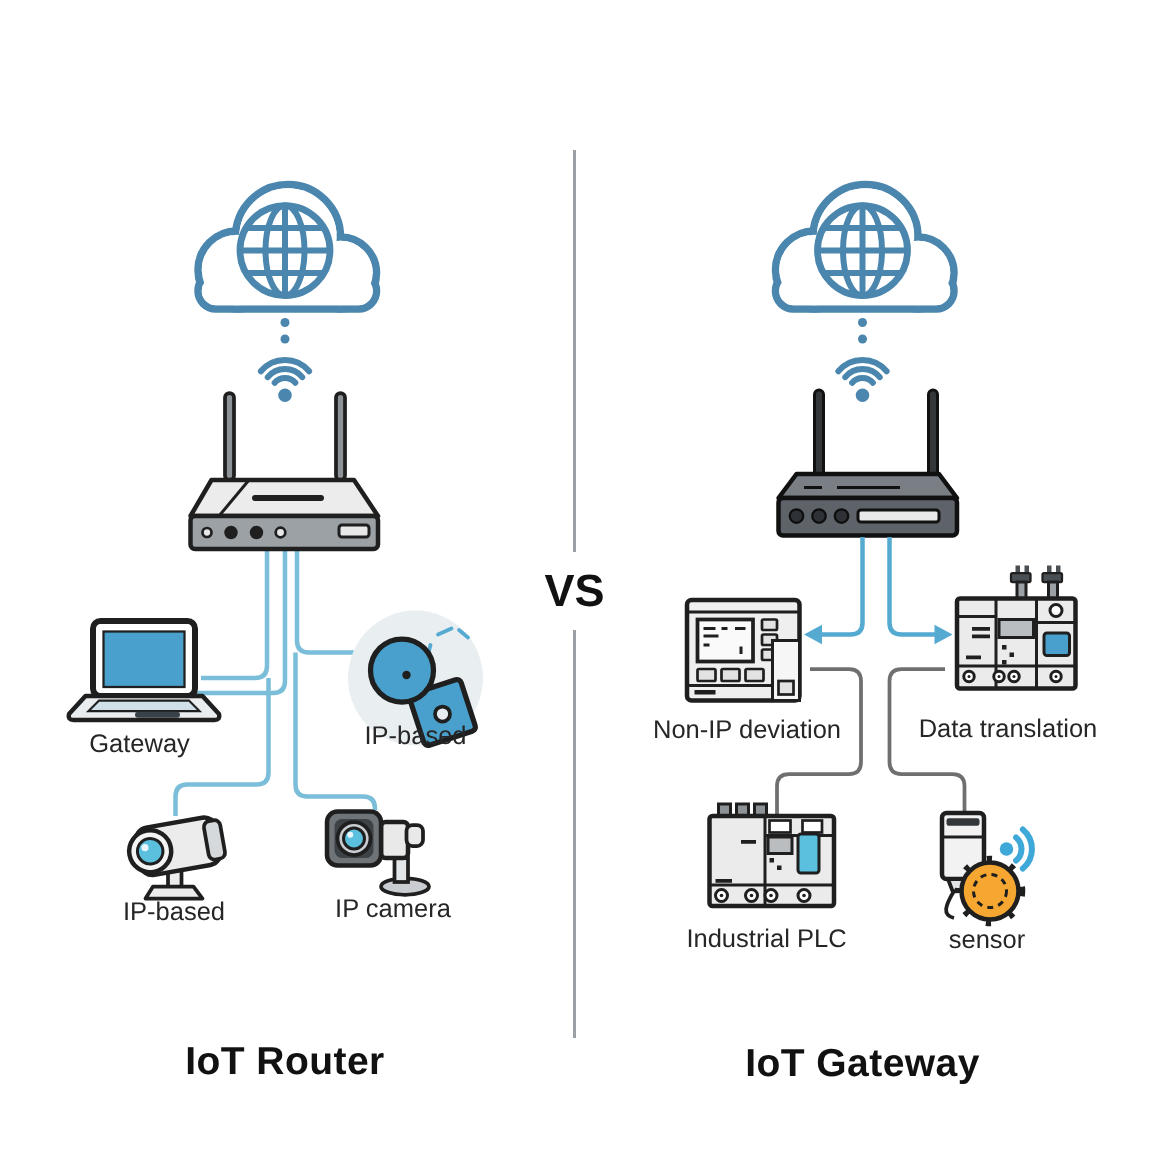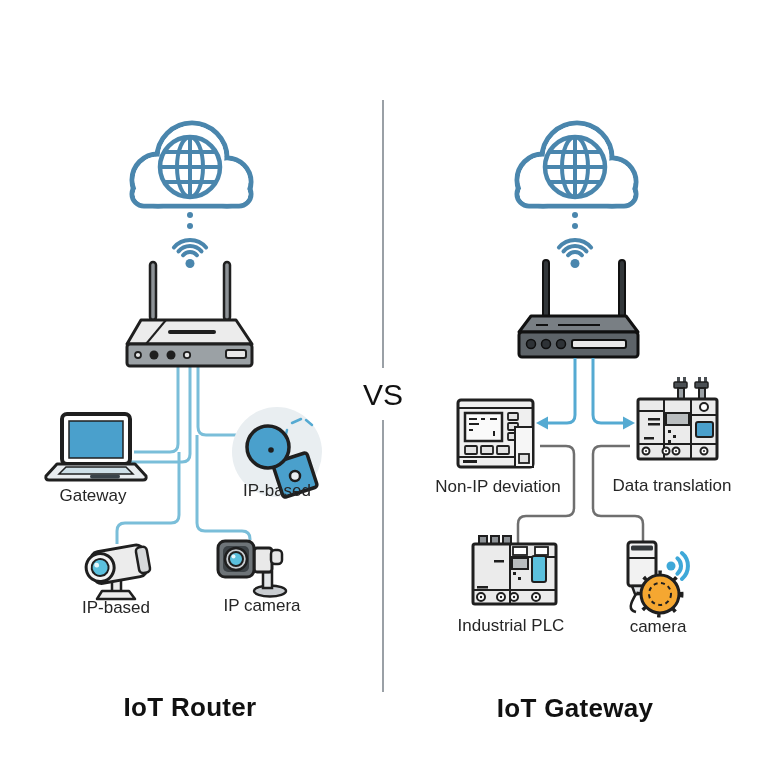--- a/index.html
+++ b/index.html
@@ -10,21 +10,21 @@
   }
   html,body{margin:0;padding:0;background:#fff;}
   .canvas{position:relative;width:768px;height:768px;background:#ffffff;overflow:hidden;
           font-family:"Liberation Sans",sans-serif;}
   .canvas svg{position:absolute;left:0;top:0;}
   .label{position:absolute;transform:translateX(-50%);white-space:nowrap;
          font-size:17px;line-height:22px;color:var(--text-dark);}
   .title{position:absolute;transform:translateX(-50%);white-space:nowrap;
          font-size:26px;line-height:34px;font-weight:bold;color:#111;letter-spacing:.3px;}
   .vs{position:absolute;left:383px;top:376px;transform:translateX(-50%);
-      font-size:30px;line-height:38px;font-weight:normal;color:#111;background:#fff;padding:0 8px;}
+      font-size:30px;line-height:38px;font-weight:bold;color:#111;background:#fff;padding:0 8px;}
   .divider{position:absolute;left:382px;width:2px;background:var(--divider-gray);}
   .divider-top{top:100px;height:268px;}
   .divider-bottom{top:420px;height:272px;}
   
   .cloudline{stroke:var(--cloud-blue);} .cloudfill{fill:var(--cloud-blue);}
   .netline{stroke:var(--line-blue);}
   .arrowline{stroke:var(--arrow-blue);} .arrowfill{fill:var(--arrow-blue);}
   .grayline{stroke:var(--line-gray);}
   .screenfill{fill:var(--screen-blue);}
   .lensfill{fill:var(--lens-blue);}
@@ -302,18 +302,18 @@
   <div class="vs">VS</div>
 
   <div class="label" style="left:93px;top:485px">Gateway</div>
   <div class="label" style="left:277px;top:480px">IP-based</div>
   <div class="label" style="left:116px;top:597px">IP-based</div>
   <div class="label" style="left:262px;top:595px">IP camera</div>
 
   <div class="label" style="left:498px;top:476px">Non-IP deviation</div>
   <div class="label" style="left:672px;top:475px">Data translation</div>
   <div class="label" style="left:511px;top:615px">Industrial PLC</div>
-  <div class="label" style="left:658px;top:616px">camera</div>
+  <div class="label" style="left:658px;top:616px">sensor</div>
 
   <div class="title" style="left:575px;top:691px">IoT Gateway</div>
   <div class="title" style="left:190px;top:690px">IoT Router</div>
 
 </div>
 
 </body></html>

